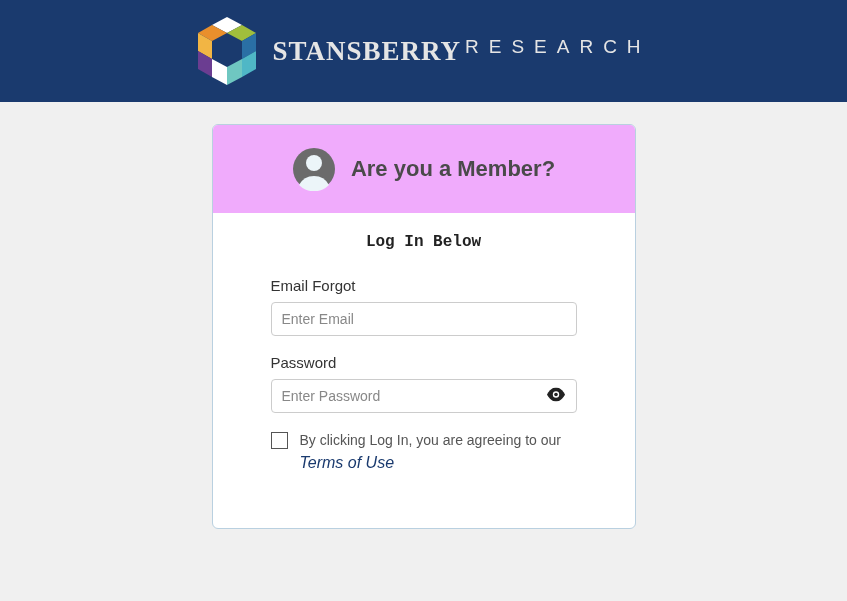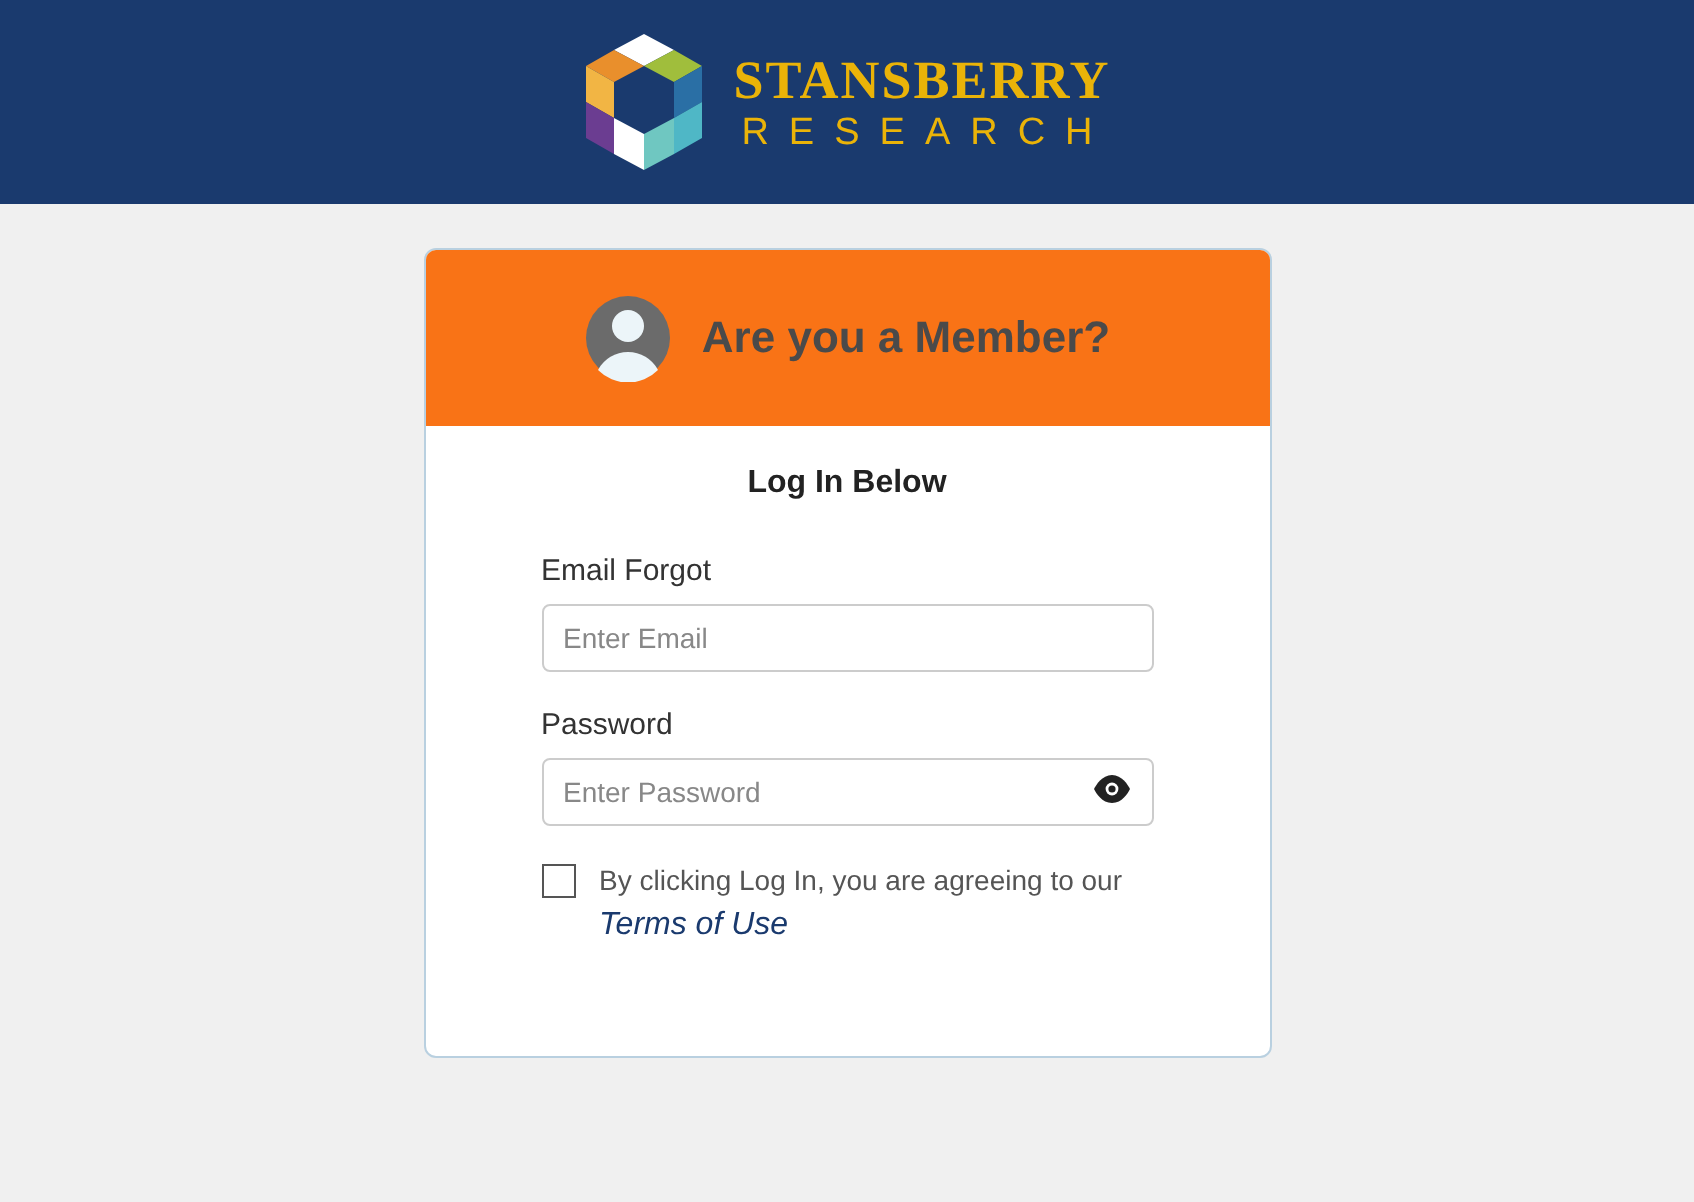--- a/index.html
+++ b/index.html
@@ -22,22 +22,22 @@
       align-items: center;
       gap: 14px;
     }
     .cube {
       position: relative;
       width: 62px;
       height: 72px;
     }
     .logo-text {
       display: flex;
-      flex-direction: column;
-      color: #eab308;
+      flex-direction: row;
+      color: #e5e5e5;
     }
     .logo-main {
       font-size: 27px;
       font-weight: bold;
       letter-spacing: 1px;
       font-family: Georgia, serif;
     }
     .logo-sub {
       font-size: 19px;
       letter-spacing: 10px;
@@ -46,21 +46,21 @@
     }
     .card {
       width: 424px;
       margin: 22px auto 0;
       background: #fff;
       border: 1px solid #b9d0e0;
       border-radius: 6px;
       overflow: hidden;
     }
     .card-header {
-      background: #f97316;
+      background: #f0abfc;
       height: 88px;
       display: flex;
       align-items: center;
       justify-content: center;
       gap: 15px;
     }
     .avatar-icon svg { display: block; }
     .member-q {
       font-size: 22px;
       font-weight: bold;
@@ -68,20 +68,21 @@
     }
     .card-body {
       padding: 20px 58px 36px;
     }
     .login-below {
       text-align: center;
       font-size: 16px;
       font-weight: bold;
       color: #222;
       margin-bottom: 26px;
+      font-family: Liberation Mono, monospace;
     }
     .field-label {
       font-size: 15px;
       color: #333;
       margin-bottom: 8px;
     }
     .label-row {
       display: flex;
       justify-content: space-between;
       align-items: baseline;

